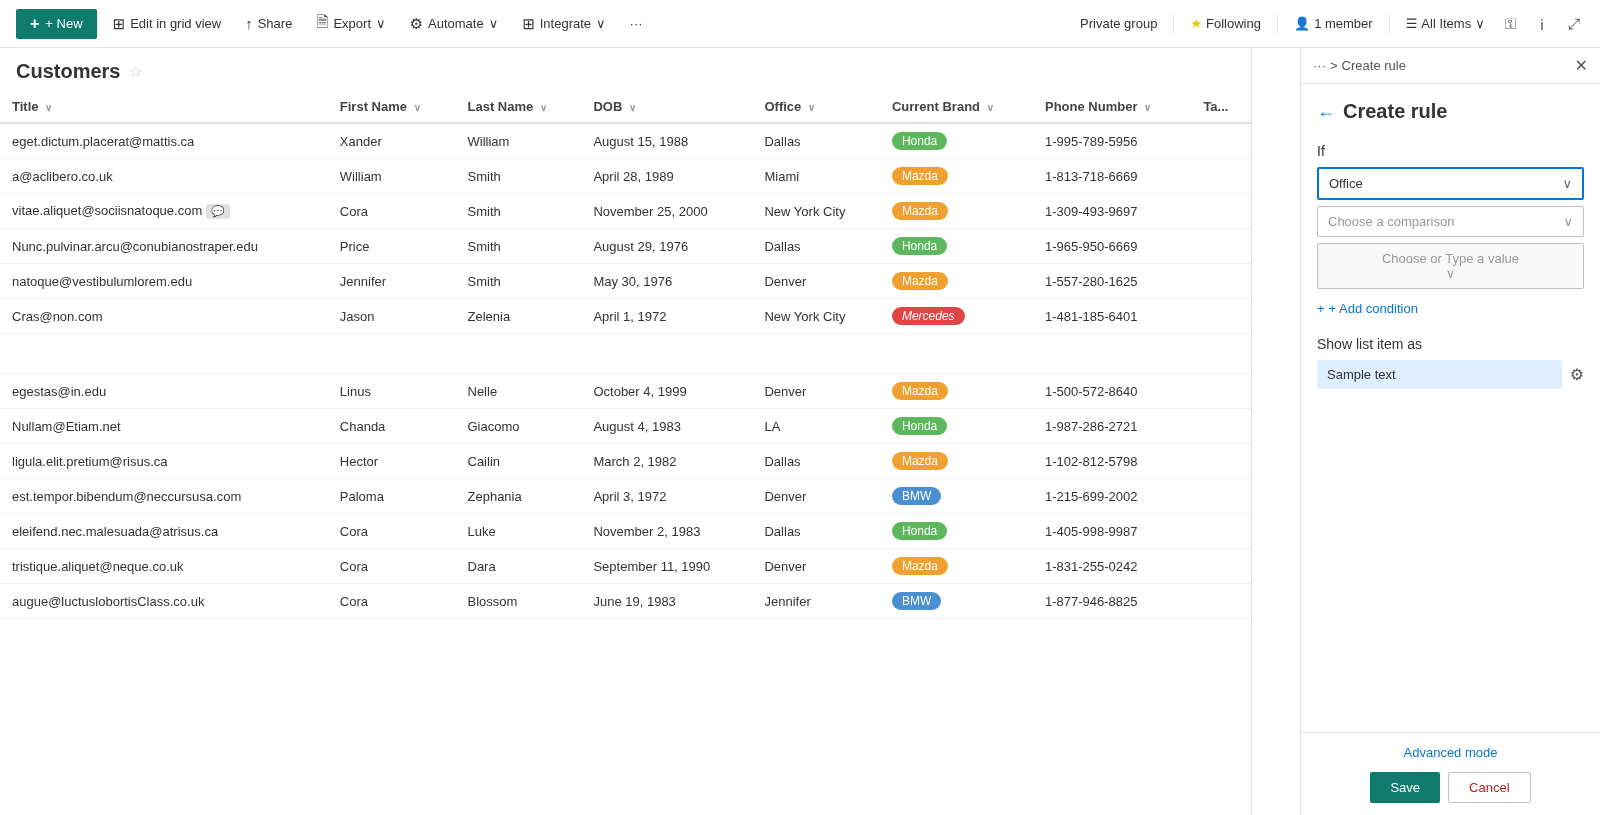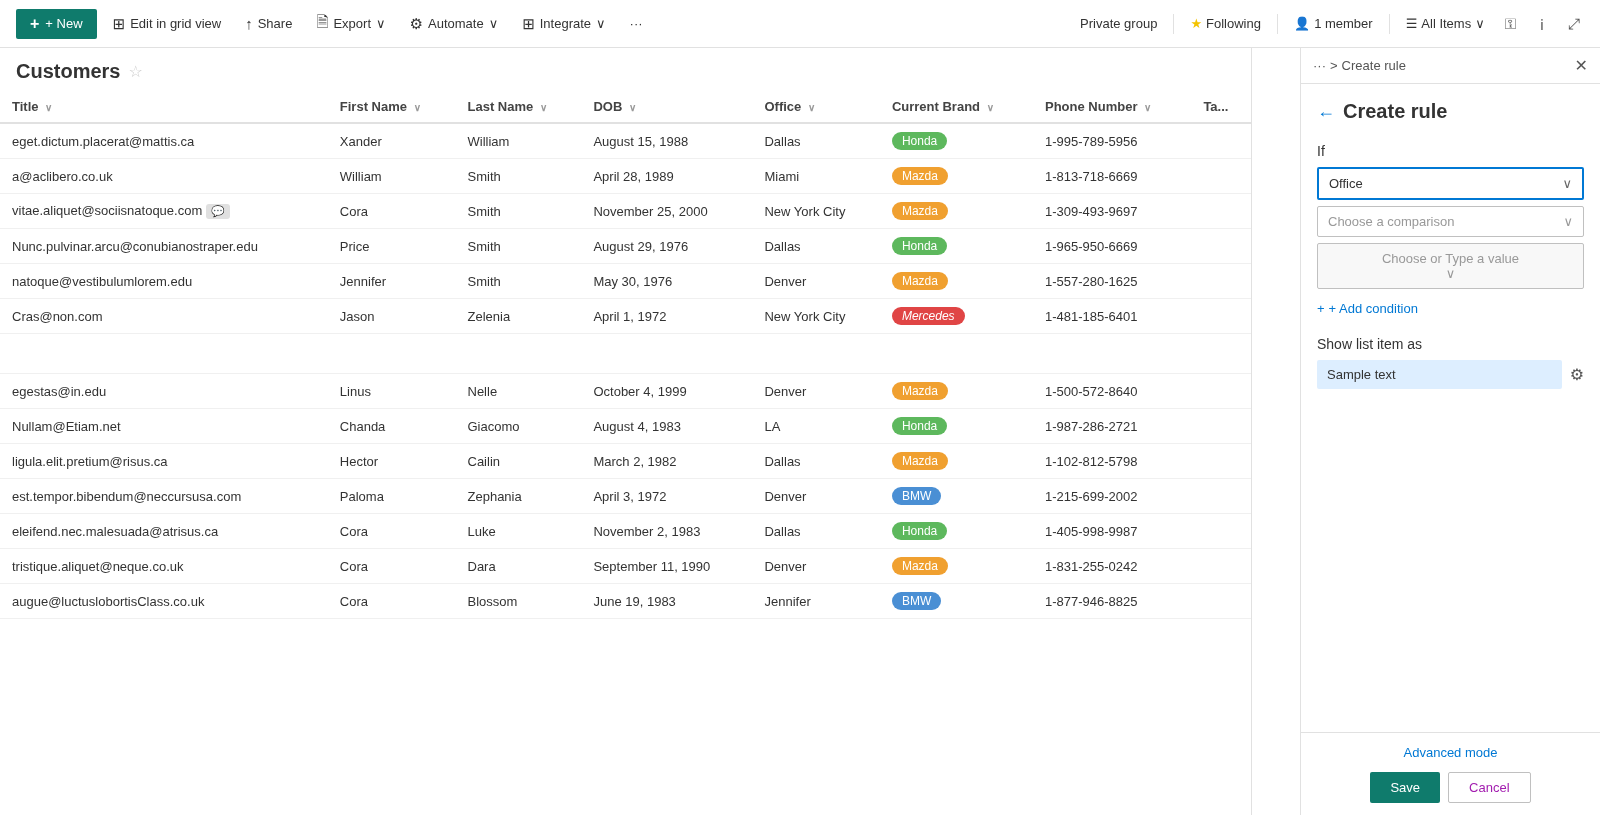--- a/index.html
+++ b/index.html
@@ -130,21 +130,21 @@
       padding: 12px 16px; border-top: 1px solid #e1e1e1;
       display: flex; flex-direction: column; gap: 8px;
     }
     .advanced-mode { color: #0078d4; font-size: 13px; cursor: pointer; background: none; border: none; text-align: center; margin-bottom: 4px; }
     .footer-btns { display: flex; gap: 8px; justify-content: center; }
     .btn-save {
       background: #0f7b6c; color: #fff; border: none; border-radius: 2px;
       padding: 7px 20px; font-size: 13px; cursor: pointer;
     }
     .btn-cancel {
-      background: #fff; color: #a21caf; border: 1px solid #c0c0c0; border-radius: 2px;
+      background: #fff; color: #b91c1c; border: 1px solid #c0c0c0; border-radius: 2px;
       padding: 7px 20px; font-size: 13px; cursor: pointer;
     }
     @keyframes spin { to { transform: translate(-50%, -50%) rotate(360deg); } }
 
     .chat-icon {
       display: inline-block; background: #e0e0e0; border-radius: 3px;
       padding: 1px 5px; font-size: 11px; color: #555; margin-left: 4px;
     }
   </style>
 </head>

